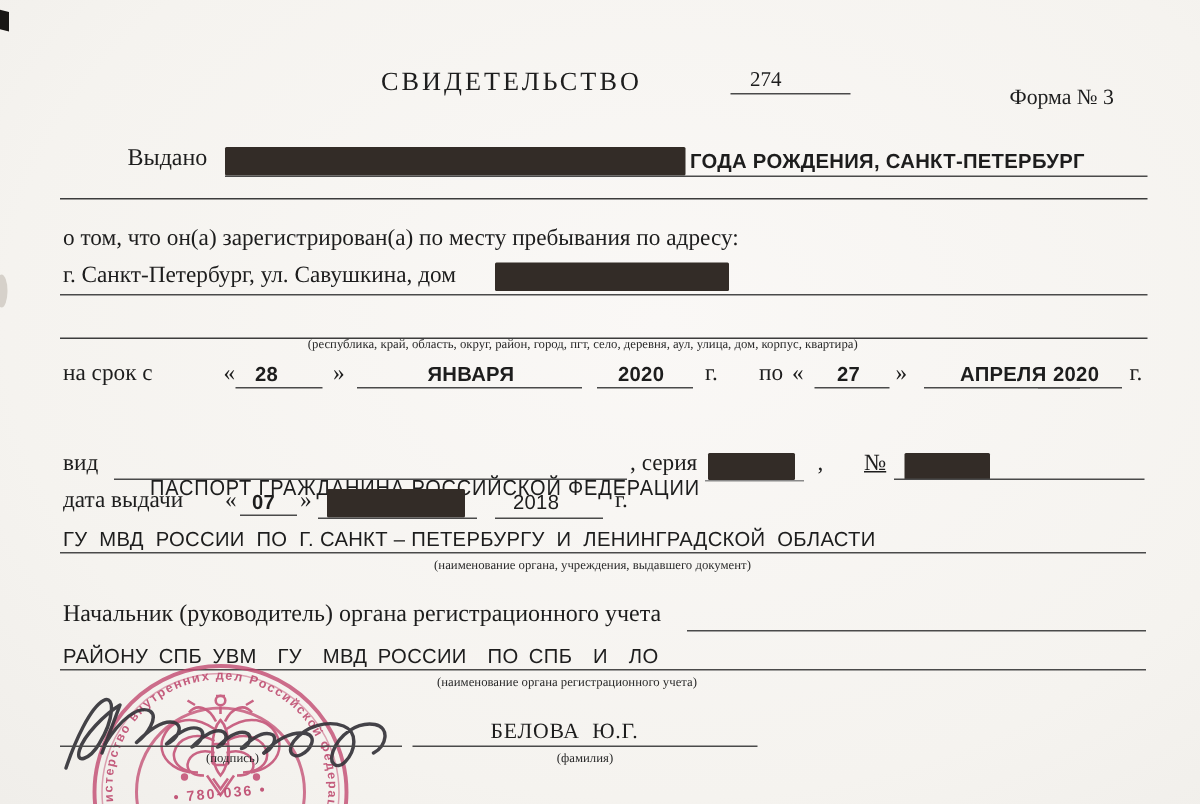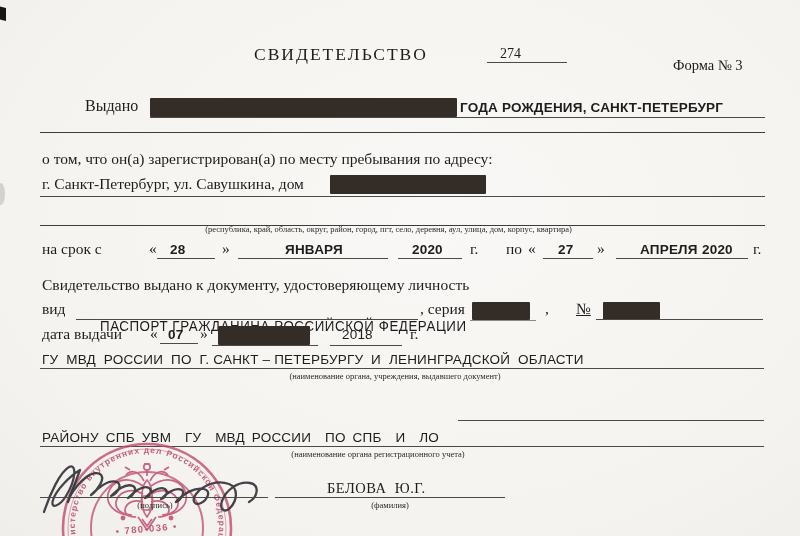--- a/index.html
+++ b/index.html
@@ -75,21 +75,20 @@
   <div class="abs serif t-main" style="left:528px;top:240px;">«</div>
   <div class="abs sans valb" style="left:558px;top:242px;">27</div>
   <div class="abs serif t-main" style="left:597px;top:240px;">»</div>
   <div class="uline" style="left:543px;top:258px;width:50px;"></div>
   <div class="abs sans valb" style="left:640px;top:242px;text-align:right;">АПРЕЛЯ</div>
   <div class="uline" style="left:616px;top:258px;width:104px;"></div>
   <div class="abs sans valb" style="left:702px;top:242px;">2020</div>
   <div class="uline" style="left:692px;top:258px;width:56px;"></div>
   <div class="abs serif t-main" style="left:753px;top:240px;">г.</div>
 
-  <div class="abs serif t-main" style="left:42px;top:276px;">Свидетельство выдано к документу, удостоверяющему личность</div>
 
   <div class="abs serif t-main" style="left:42px;top:300px;">вид</div>
   <div class="abs sans" style="left:84px;top:302px;font-size:14.5px;">
     <span class="cond" style="letter-spacing:.6px;">ПАСПОРТ ГРАЖДАНИНА РОССИЙСКОЙ ФЕДЕРАЦИИ</span>
   </div>
   <div class="uline" style="left:76px;top:319px;width:342px;"></div>
   <div class="abs serif t-main" style="left:420px;top:300px;">, серия</div>
   <div class="box" style="left:472px;top:302px;width:58px;height:18px;"></div>
   <div class="uline" style="left:470px;top:320px;width:66px;border-bottom-color:#8a8a8a;"></div>
   <div class="abs serif t-main" style="left:545px;top:300px;">,</div>
@@ -105,20 +104,21 @@
   <div class="box" style="left:218px;top:326px;width:92px;height:19px;"></div>
   <div class="uline" style="left:212px;top:345px;width:106px;"></div>
   <div class="abs sans val" style="left:342px;top:327px;">2018</div>
   <div class="uline" style="left:330px;top:345px;width:72px;"></div>
   <div class="abs serif t-main" style="left:410px;top:325px;">г.</div>
 
   <div class="abs sans val" style="left:42px;top:352px;">ГУ  МВД  РОССИИ  ПО  Г. САНКТ – ПЕТЕРБУРГУ  И  ЛЕНИНГРАДСКОЙ  ОБЛАСТИ</div>
   <div class="uline" style="left:40px;top:368px;width:724px;border-bottom-width:1.6px;"></div>
   <div class="abs serif cap" style="left:0;top:371px;width:790px;">(наименование органа, учреждения, выдавшего документ)</div>
 
+  <div class="abs serif" style="left:42px;top:401px;font-size:16px;">Начальник (руководитель) органа регистрационного учета</div>
   <div class="uline" style="left:458px;top:420px;width:306px;"></div>
   <div class="abs sans val" style="left:42px;top:430px;word-spacing:3px;">РАЙОНУ СПБ УВМ  ГУ  МВД РОССИИ  ПО СПБ  И  ЛО</div>
   <div class="uline" style="left:40px;top:446px;width:724px;border-bottom-width:1.6px;"></div>
   <div class="abs serif cap" style="left:0;top:449px;width:756px;">(наименование органа регистрационного учета)</div>
 
   <svg class="stamp-svg" width="235" height="112" viewBox="0 0 235 112">
     <g stroke="#c1486f" fill="none">
       <circle cx="115" cy="104" r="84" stroke-width="2.6" opacity=".9"></circle>
       <circle cx="115" cy="104" r="79" stroke-width="1" opacity=".55"></circle>
       <circle cx="115" cy="104" r="56" stroke-width="2" opacity=".85"></circle>

